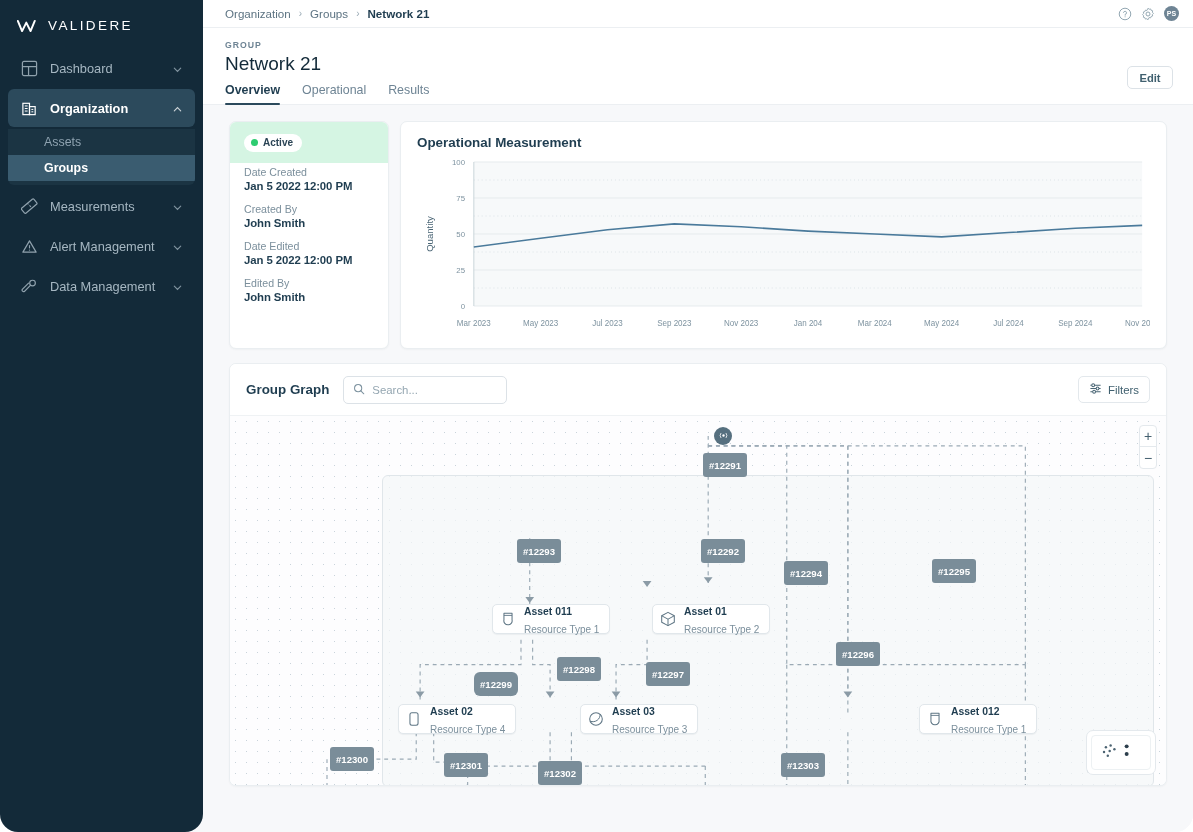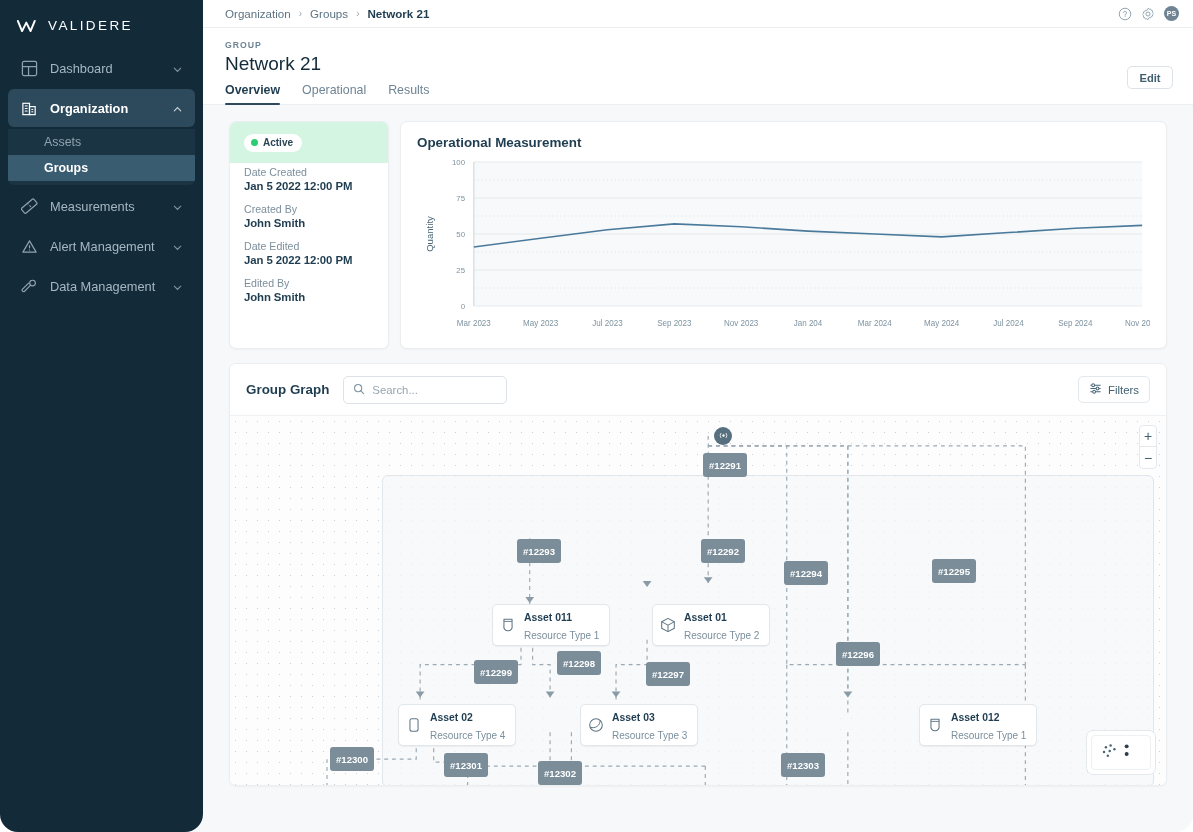--- a/index.html
+++ b/index.html
@@ -217,21 +217,21 @@
     padding: 4px; z-index: 6;
   }
   .minimap-inner {
     width: 100%; height: 100%;
     border: 1px solid #EDF1F3; border-radius: 4px; position: relative;
   }
 
   
   .node {
     position: absolute; background: #fff; border: 1px solid #E1E7EB;
-    border-radius: 5px; height: 42px; display: flex; align-items: center;
+    border-radius: 5px; height: 30px; display: flex; align-items: center;
     padding: 0 10px 0 6px; gap: 7px; z-index: 4;
     box-shadow: 0 1px 1px rgba(20,40,60,.05);
   }
   .node .nico { width: 18px; height: 18px; flex: 0 0 18px; display: block; }
   .node .ntxt { line-height: 1.15; }
   .node .nname { font-size: 10.4px; font-weight: bold; color: #1F3D50; }
   .node .ntype { font-size: 10px; color: #7B8F9C; }
 
   .rootnode {
     position: absolute; width: 18px; height: 18px; border-radius: 50%;
@@ -577,22 +577,22 @@
                   </svg></span>
                 <span class="ntxt"><span class="nname">Asset 012</span><br><span class="ntype">Resource Type 1</span></span>
               </div>
               <div class="elabel" style="left: 473px; top: 37px;">#12291</div>
               <div class="elabel" style="left: 471px; top: 123px;">#12292</div>
               <div class="elabel" style="left: 287px; top: 123px;">#12293</div>
               <div class="elabel" style="left: 554px; top: 145px;">#12294</div>
               <div class="elabel" style="left: 702px; top: 143px;">#12295</div>
               <div class="elabel" style="left: 606px; top: 226px;">#12296</div>
               <div class="elabel" style="left: 416px; top: 246px;">#12297</div>
-              <div class="elabel" style="left: 327px; top: 235px;">#12298</div>
-              <div class="elabel" style="left: 244px; top: 244px;">#12299</div>
+              <div class="elabel" style="left: 327px; top: 241px;">#12298</div>
+              <div class="elabel" style="left: 244px; top: 256px; border-radius: 6px;">#12299</div>
               <div class="elabel" style="left: 100px; top: 331px;">#12300</div>
               <div class="elabel" style="left: 214px; top: 337px;">#12301</div>
               <div class="elabel" style="left: 308px; top: 345px;">#12302</div>
               <div class="elabel" style="left: 551px; top: 337px;">#12303</div>
               <div class="elabel" style="left: 857px; top: 333px;">#12304</div>
             </div>
         </div>
       </div>
     </div>
   </div>

